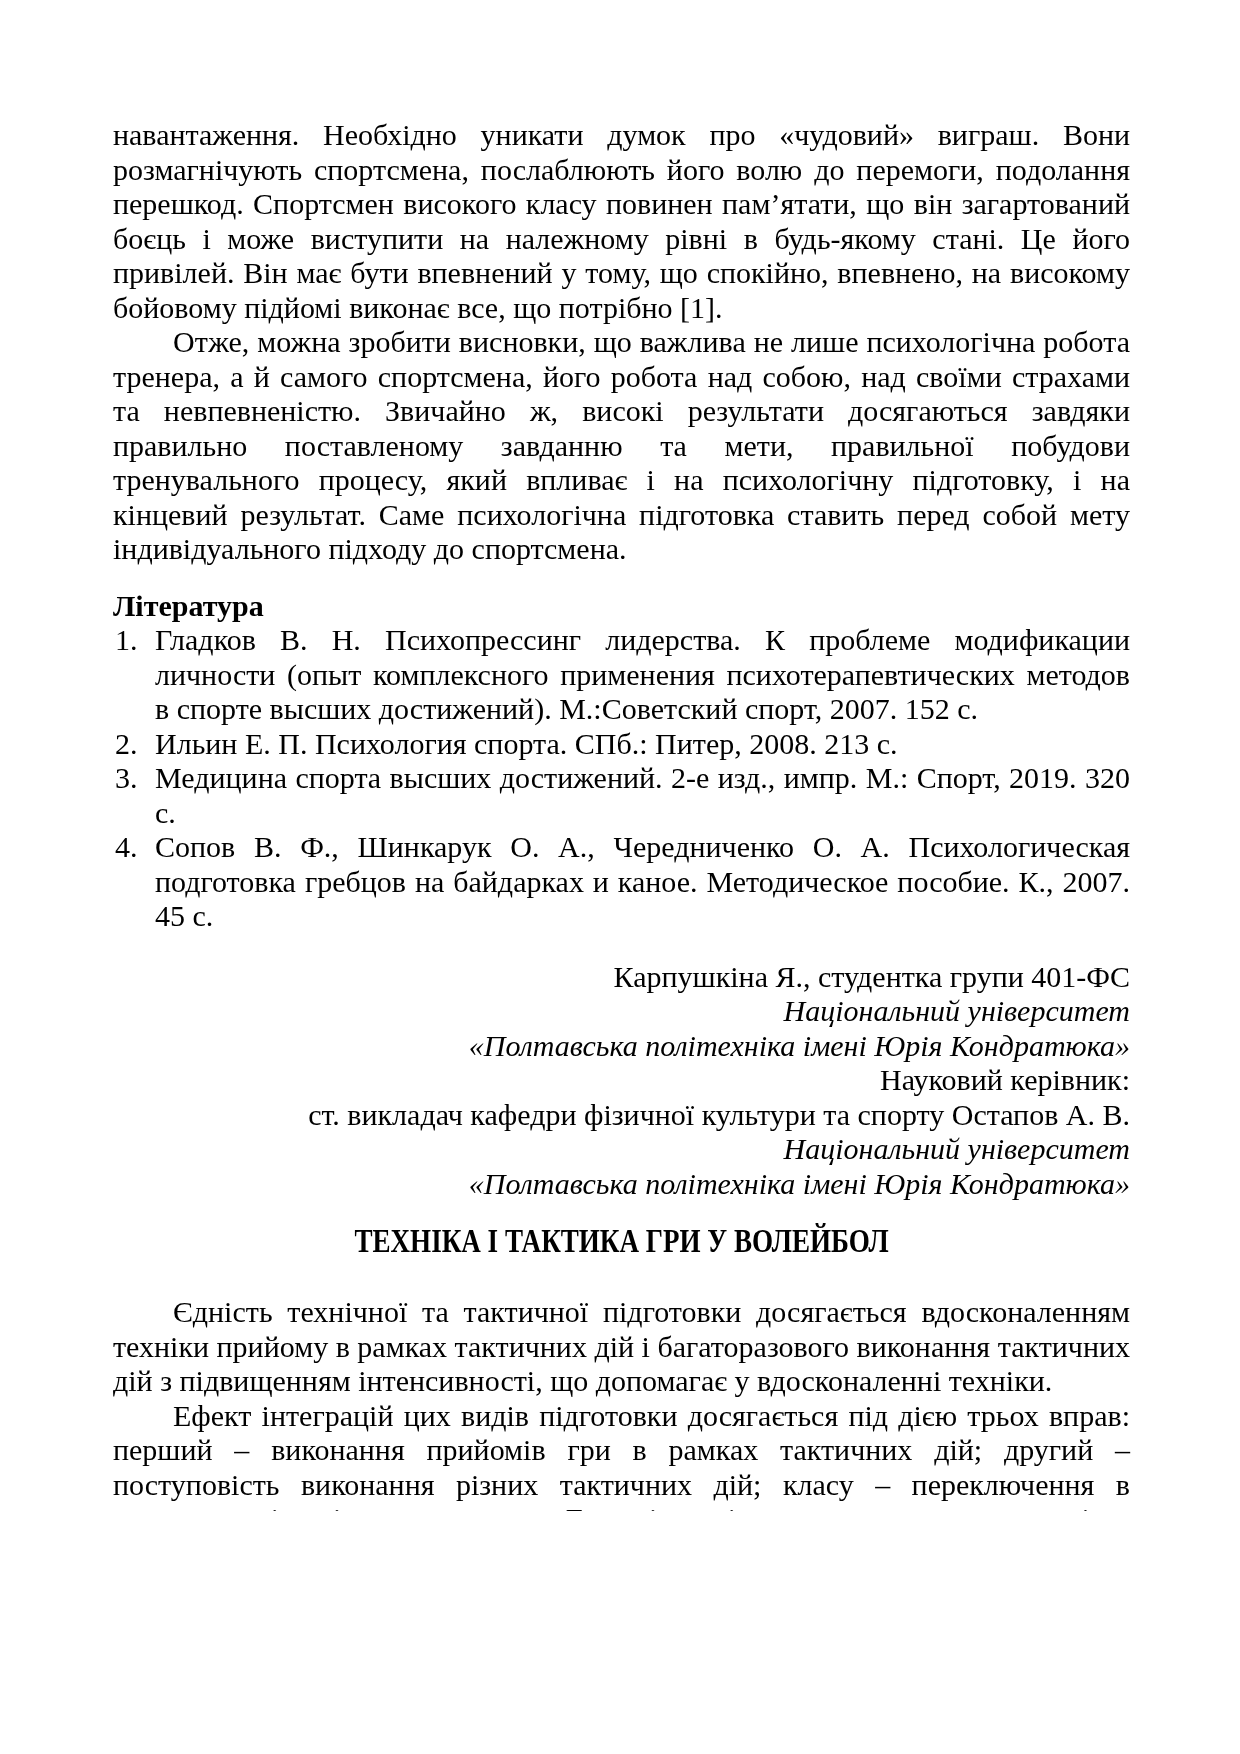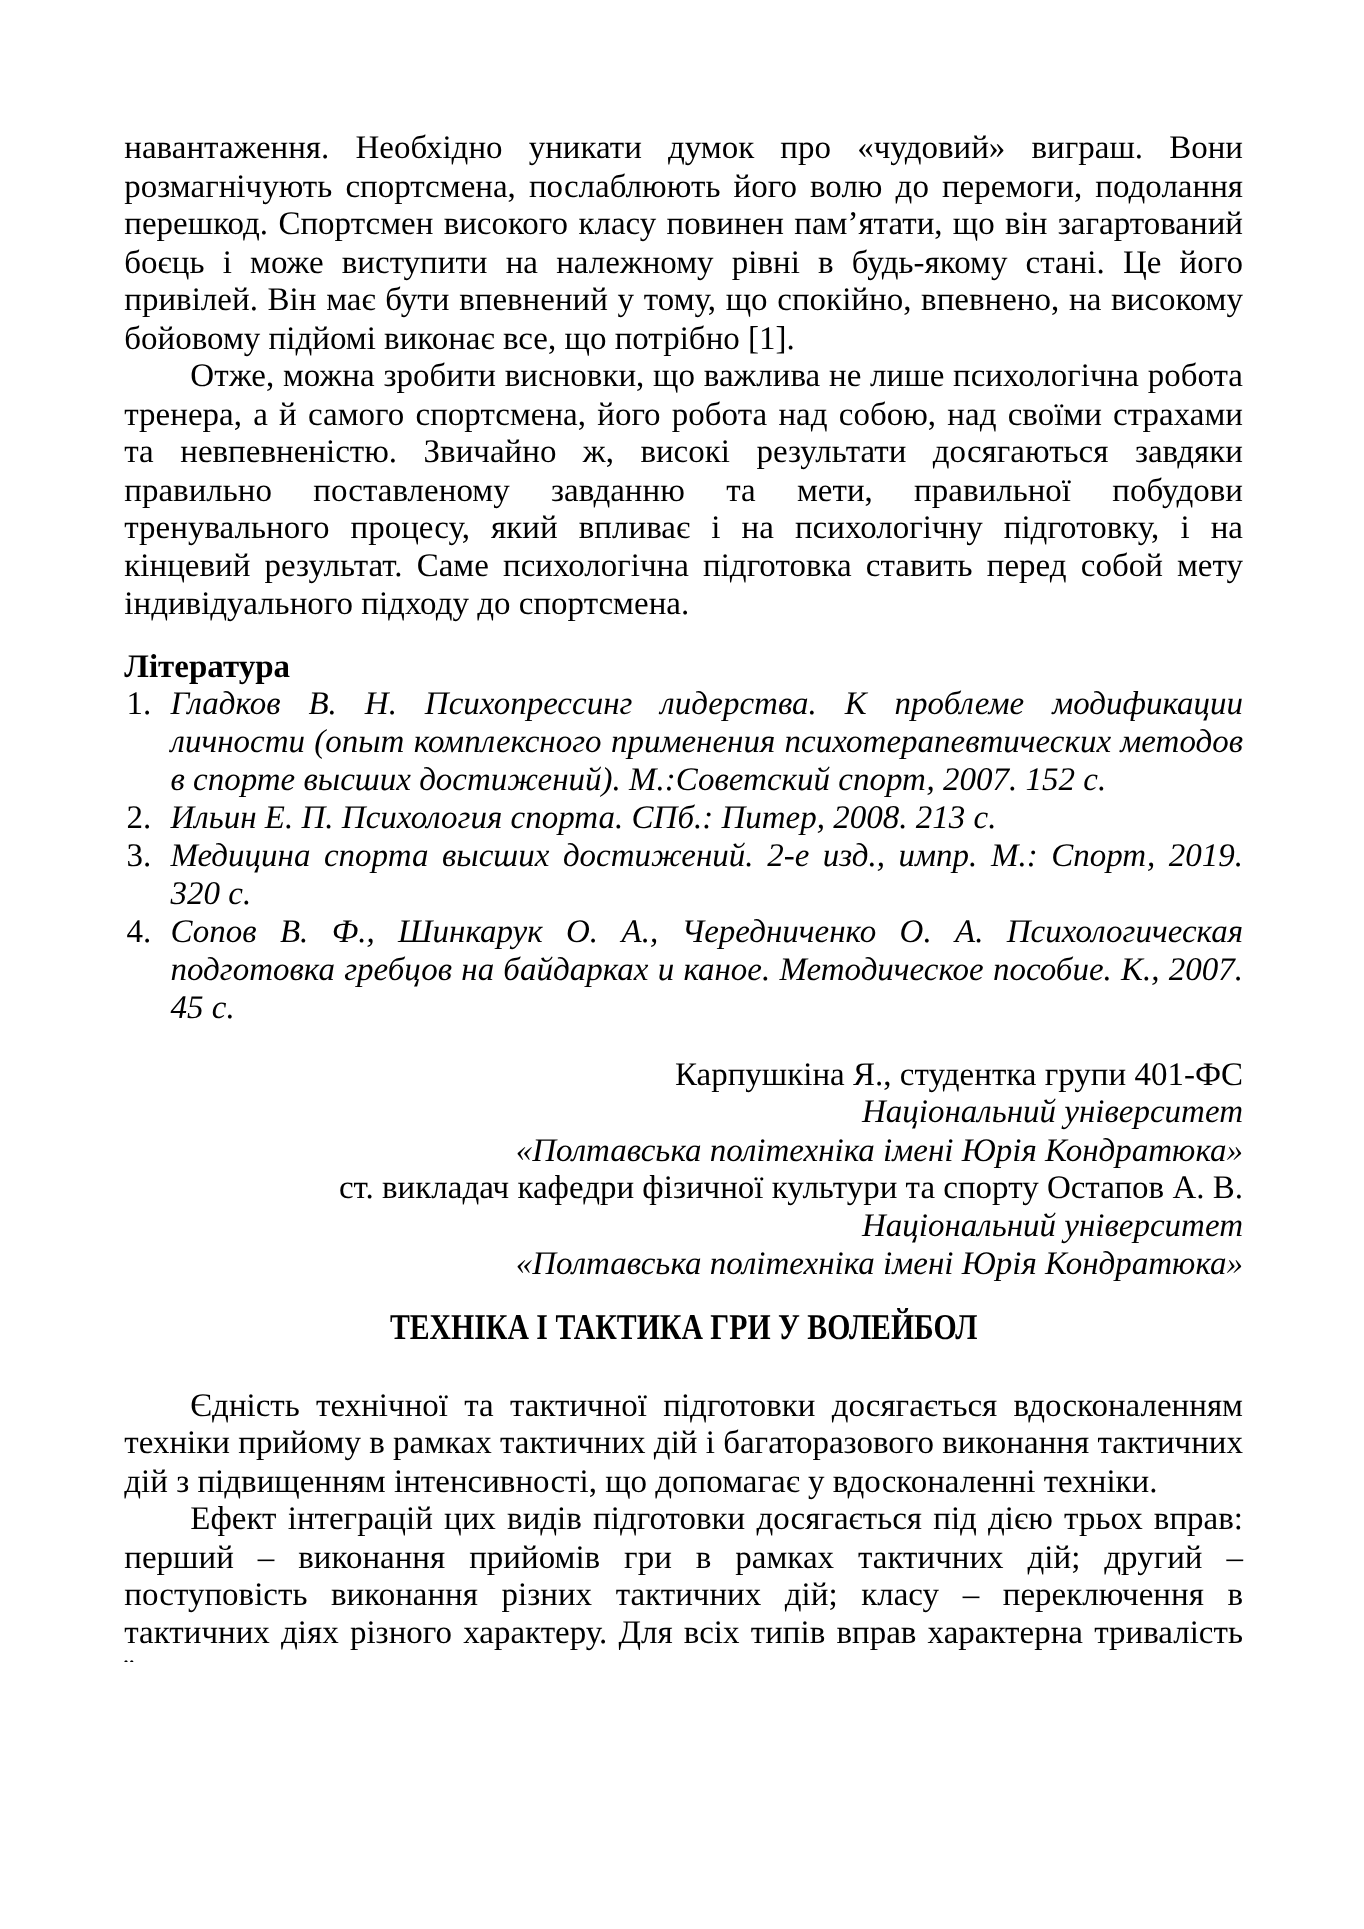--- a/index.html
+++ b/index.html
@@ -46,21 +46,20 @@
   }
   .ref-num {
     flex: 0 0 42px;
     box-sizing: border-box;
     padding-left: 2px;
   }
   .ref-text {
     flex: 1 1 auto;
     text-align: justify;
     text-justify: inter-word;
-    font-style: italic;
   }
   .attribution {
     margin-top: 26px;
     text-align: right;
   }
   .attr-line {
     margin: 0;
   }
   .attr-line.italic {
     font-style: italic;
@@ -120,20 +119,21 @@
     </ol>
 
   <div class="attribution">
 
       <p class="attr-line">Карпушкіна Я., студентка групи 401-ФС</p>
 
       <p class="attr-line italic">Національний університет</p>
 
       <p class="attr-line italic">«Полтавська політехніка імені Юрія Кондратюка»</p>
 
+      <p class="attr-line">Науковий керівник:</p>
 
       <p class="attr-line">ст. викладач кафедри фізичної культури та спорту Остапов А. В.</p>
 
       <p class="attr-line italic">Національний університет</p>
 
       <p class="attr-line italic">«Полтавська політехніка імені Юрія Кондратюка»</p>
     </div>
 
   <h2 class="article-title">ТЕХНІКА І ТАКТИКА ГРИ У ВОЛЕЙБОЛ</h2>
 

